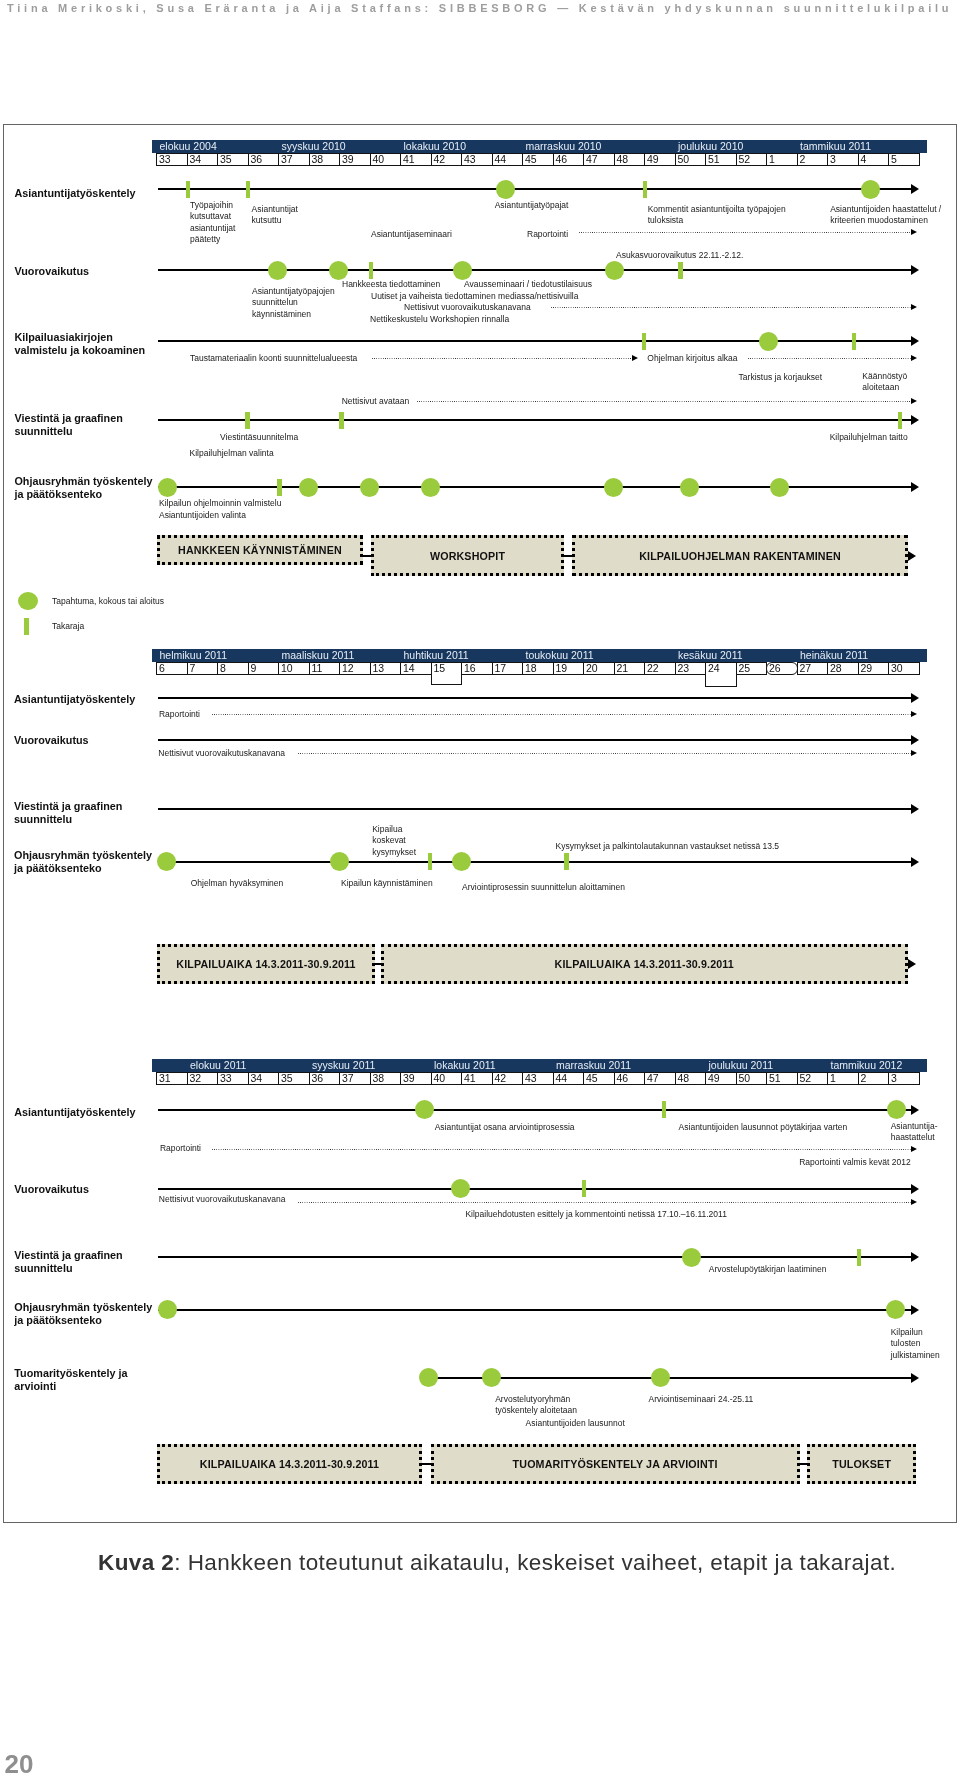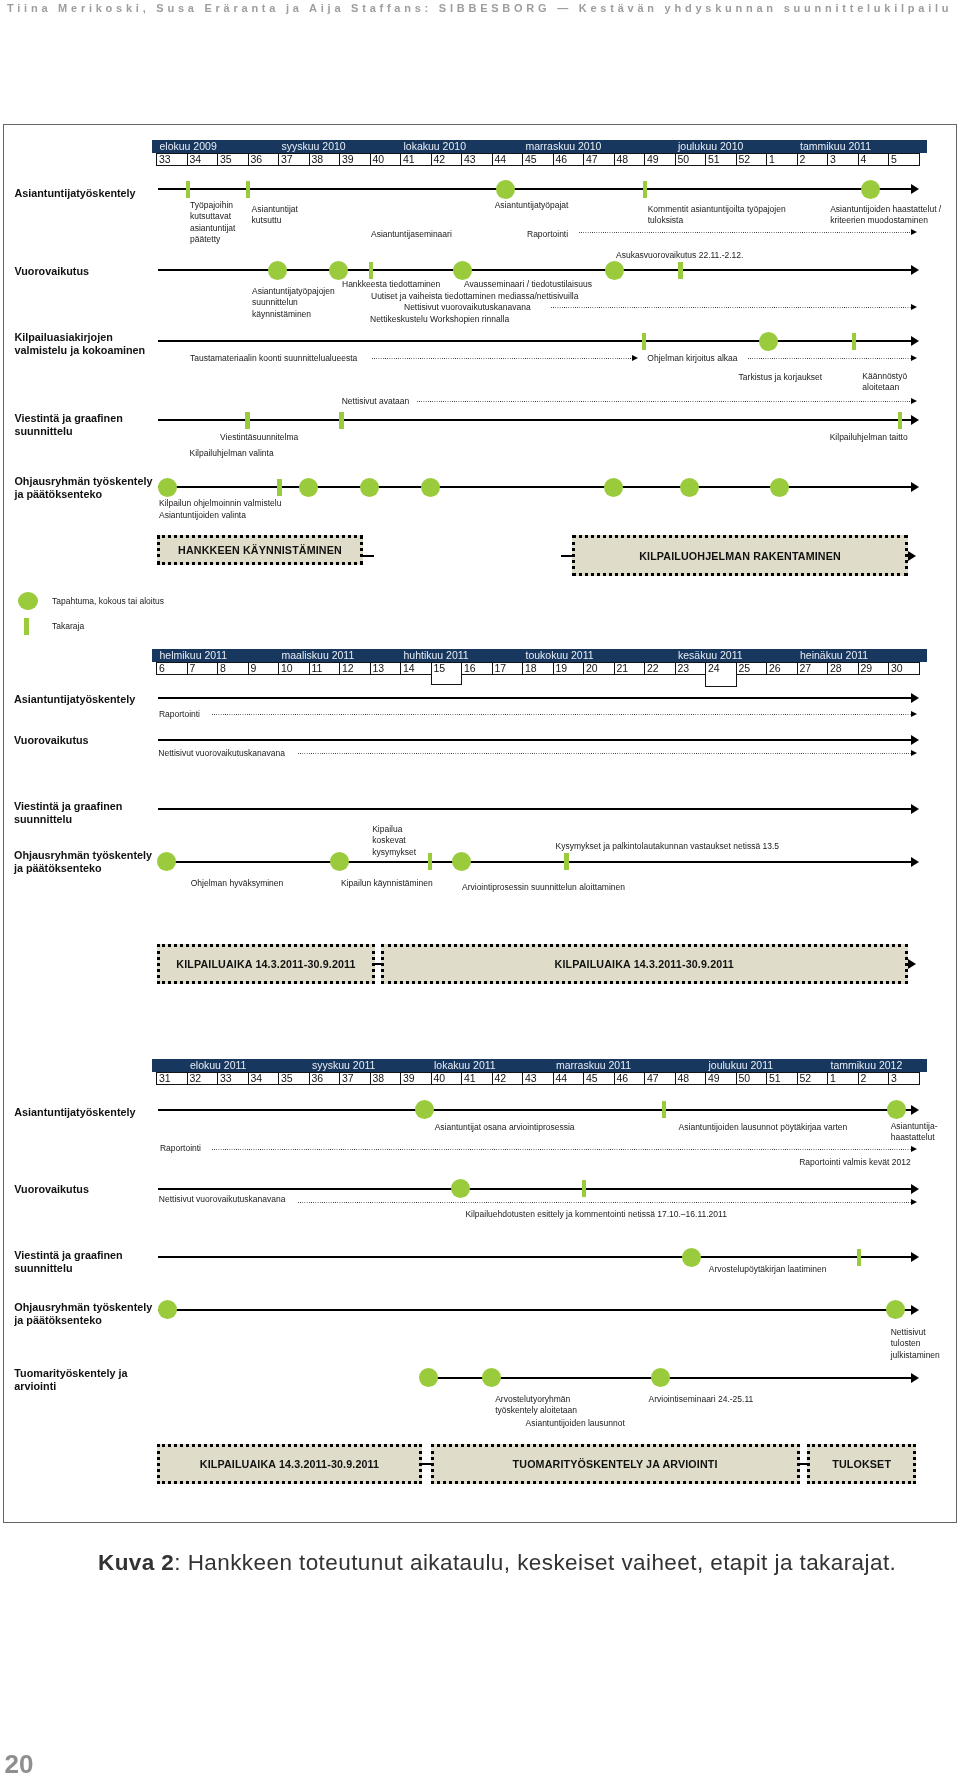--- a/index.html
+++ b/index.html
@@ -41,21 +41,21 @@
   .lgtxt{position:absolute;font-size:8.5px;color:#1a1a1a;white-space:nowrap;}
 </style>
 </head>
 <body>
 
 <div id="page">
   <div class="running-head">Tiina Merikoski, Susa Eräranta ja Aija Staffans: SIBBESBORG — Kestävän yhdyskunnan suunnittelukilpailu</div>
   <div class="figframe">
     <div id="chart">
         <div class="monthbar" style="left:152px;top:139.5px;width:774.5px;height:13px;"></div>
-        <div class="mlab" style="left:159.5px;top:139.5px;">elokuu 2009</div>
+        <div class="mlab" style="left:159.5px;top:139.5px;">elokuu 2004</div>
         <div class="mlab" style="left:281.5px;top:139.5px;">syyskuu 2010</div>
         <div class="mlab" style="left:403.5px;top:139.5px;">lokakuu 2010</div>
         <div class="mlab" style="left:525.5px;top:139.5px;">marraskuu 2010</div>
         <div class="mlab" style="left:678px;top:139.5px;">joulukuu 2010</div>
         <div class="mlab" style="left:800px;top:139.5px;">tammikuu 2011</div>
         <div class="wk" style="left:156px;top:152.5px;width:31.5px;height:13.5px;">
           <span>33</span>
         </div>
         <div class="wk" style="left:186.5px;top:152.5px;width:31.5px;height:13.5px;">
           <span>34</span>
@@ -210,20 +210,21 @@
         <div class="dot" style="left:299.1px;top:477.5px;width:19px;height:19px;"></div>
         <div class="dot" style="left:359.9px;top:477.5px;width:19px;height:19px;"></div>
         <div class="dot" style="left:420.9px;top:477.5px;width:19px;height:19px;"></div>
         <div class="dot" style="left:604.1px;top:477.5px;width:19px;height:19px;"></div>
         <div class="dot" style="left:680.2px;top:477.5px;width:19px;height:19px;"></div>
         <div class="dot" style="left:770.3px;top:477.5px;width:19px;height:19px;"></div>
         <div class="nt " style="top:498px;left:159px;">Kilpailun ohjelmoinnin valmistelu</div>
         <div class="nt " style="top:510px;left:159px;">Asiantuntijoiden valinta</div>
         <div class="ph" style="left:157px;top:535px;width:206px;height:30px;">HANKKEEN KÄYNNISTÄMINEN</div>
         <div class="tl" style="left:360px;top:554.5px;width:14px;height:2.5px;"></div>
+        <div class="ph" style="left:371px;top:535px;width:193px;height:41px;">WORKSHOPIT</div>
         <div class="tl" style="left:561px;top:554.5px;width:14px;height:2.5px;"></div>
         <div class="ph" style="left:572px;top:535px;width:336px;height:41px;">KILPAILUOHJELMAN RAKENTAMINEN</div>
         <div class="ar" style="left:908px;top:550.5px;"></div>
         <div class="monthbar" style="left:152px;top:648.5px;width:774.5px;height:13px;"></div>
         <div class="mlab" style="left:159.5px;top:648.5px;">helmikuu 2011</div>
         <div class="mlab" style="left:281.5px;top:648.5px;">maaliskuu 2011</div>
         <div class="mlab" style="left:403.5px;top:648.5px;">huhtikuu 2011</div>
         <div class="mlab" style="left:525.5px;top:648.5px;">toukokuu 2011</div>
         <div class="mlab" style="left:678px;top:648.5px;">kesäkuu 2011</div>
         <div class="mlab" style="left:800px;top:648.5px;">heinäkuu 2011</div>
@@ -280,21 +281,21 @@
         </div>
         <div class="wk" style="left:674.5px;top:661.5px;width:31.5px;height:13.5px;">
           <span>23</span>
         </div>
         <div class="wk" style="left:705px;top:661.5px;width:31.5px;height:25px;">
           <span>24</span>
         </div>
         <div class="wk" style="left:735.5px;top:661.5px;width:31.5px;height:13.5px;">
           <span>25</span>
         </div>
-        <div class="wk" style="left:766px;top:661.5px;width:31.5px;height:13.5px;">
+        <div class="wk" style="left:766px;top:661.5px;width:31.5px;height:13.5px;border-radius:6px;">
           <span>26</span>
         </div>
         <div class="wk" style="left:796.5px;top:661.5px;width:31.5px;height:13.5px;">
           <span>27</span>
         </div>
         <div class="wk" style="left:827px;top:661.5px;width:31.5px;height:13.5px;">
           <span>28</span>
         </div>
         <div class="wk" style="left:857.5px;top:661.5px;width:31.5px;height:13.5px;">
           <span>29</span>
@@ -449,21 +450,21 @@
         <div class="ar" style="left:911px;top:1252.4px;"></div>
         <div class="dot" style="left:682px;top:1247.9px;width:19px;height:19px;"></div>
         <div class="bar" style="left:856.95px;top:1248.9px;width:4.5px;height:17px;"></div>
         <div class="nt " style="top:1263.5px;left:708.8px;">Arvostelupöytäkirjan laatiminen</div>
         <div class="rlab" style="left:14.3px;top:1300.5px;">Ohjausryhmän työskentely
 ja päätöksenteko</div>
         <div class="tl" style="left:158px;top:1308.8px;width:753px;"></div>
         <div class="ar" style="left:911px;top:1304.8px;"></div>
         <div class="dot" style="left:158.1px;top:1300.3px;width:19px;height:19px;"></div>
         <div class="dot" style="left:885.9px;top:1300.3px;width:19px;height:19px;"></div>
-        <div class="nt " style="top:1327px;left:890.7px;">Nettisivut
+        <div class="nt " style="top:1327px;left:890.7px;">Kilpailun
 tulosten
 julkistaminen</div>
         <div class="rlab" style="left:14.3px;top:1366.5px;">Tuomarityöskentely ja
 arviointi</div>
         <div class="tl" style="left:424px;top:1376.5px;width:487px;"></div>
         <div class="ar" style="left:911px;top:1372.5px;"></div>
         <div class="dot" style="left:419px;top:1368px;width:19px;height:19px;"></div>
         <div class="dot" style="left:482.3px;top:1368px;width:19px;height:19px;"></div>
         <div class="dot" style="left:651.1px;top:1368px;width:19px;height:19px;"></div>
         <div class="nt " style="top:1394px;left:495.2px;">Arvostelutyoryhmän

